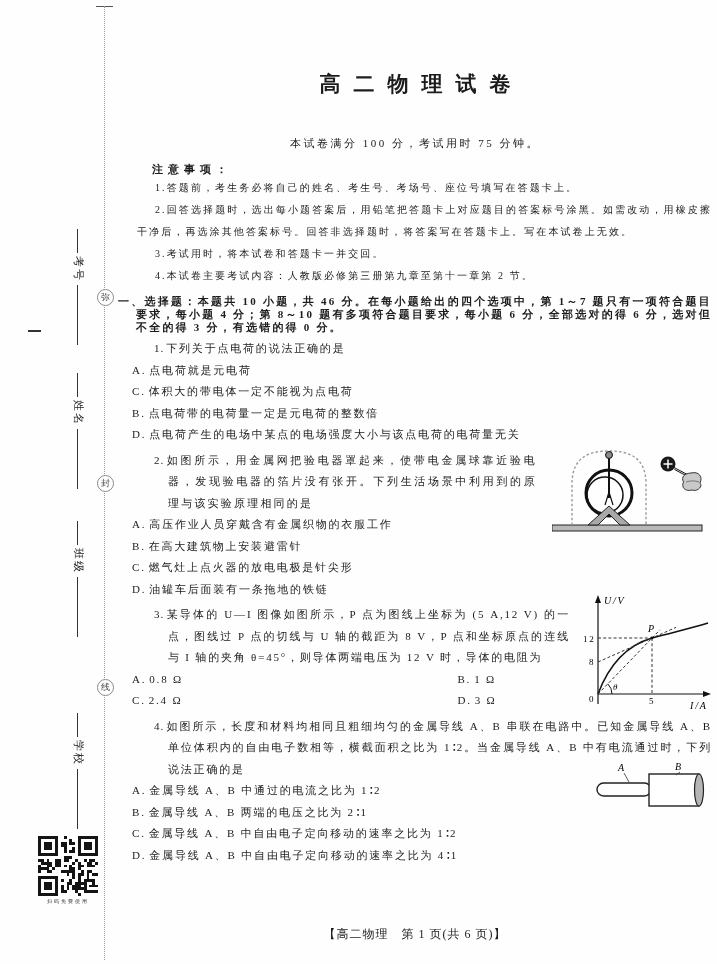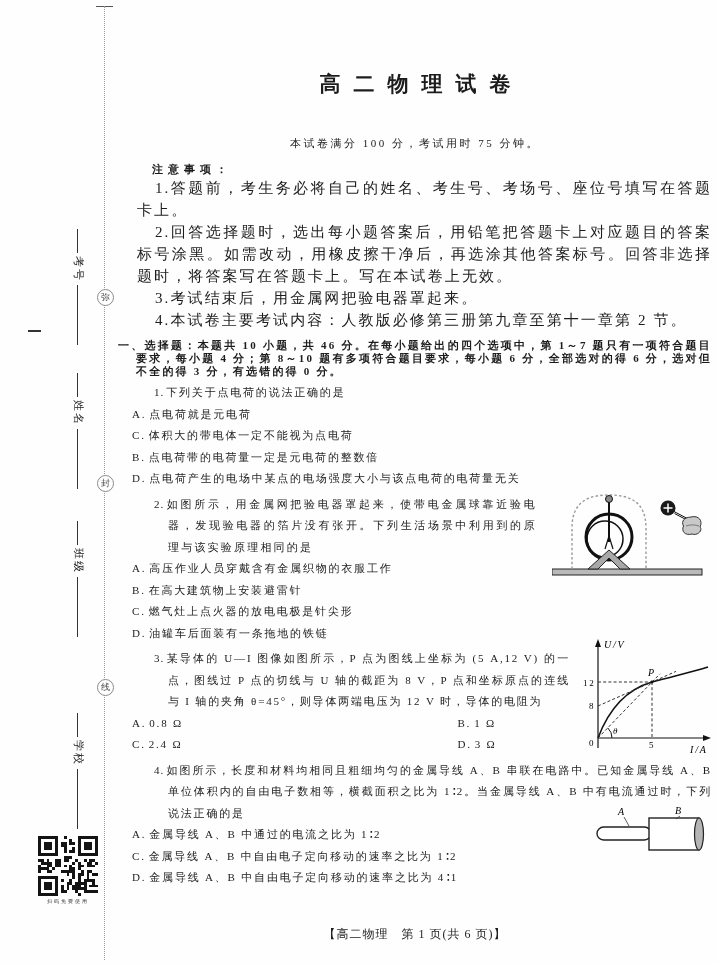--- a/index.html
+++ b/index.html
@@ -18,21 +18,21 @@
   
   .qr{position:absolute;left:38px;top:836px;width:60px;height:60px;}
   .qr svg{display:block;width:60px;height:60px;}
   .qr-caption{position:absolute;left:34px;top:898px;width:68px;text-align:center;font-size:5px;
               letter-spacing:2px;color:#333;}
   
   .main{position:absolute;left:118px;top:0;width:594px;}
   .title{margin-top:70px;text-align:center;font-size:21px;font-weight:bold;letter-spacing:13px;text-indent:13px;}
   .subtitle{margin-top:38px;text-align:center;font-size:11px;letter-spacing:2.5px;}
   .notice-head{margin-top:11px;margin-left:34px;font-size:11px;font-weight:bold;letter-spacing:5px;}
-  .notice{font-size:15px;line-height:22px;letter-spacing:2.1px;text-align:justify;}
+  .notice{font-size:10px;line-height:22px;letter-spacing:2.1px;text-align:justify;}
   .notice p{margin:0;padding-left:19px;text-indent:18px;}
   .section{margin-top:8px;font-size:11px;font-weight:bold;line-height:13px;letter-spacing:2.2px;
            text-align:justify;padding-left:18px;text-indent:-18px;}
   .q{position:relative;font-size:11px;line-height:21.5px;letter-spacing:1.8px;margin-top:4px;}
   .stem{padding-left:14px;text-indent:-14px;text-align:justify;margin-left:36px;}
   .qnum{letter-spacing:1px;margin-right:2px;}
   .opt{padding-left:14px;}
   .olabel{margin-right:3px;}
   .q2 .stem{margin-right:175px;letter-spacing:2.2px;}
   .q3 .stem{margin-right:142px;}
@@ -206,21 +206,21 @@
 
   <div class="main">
 
     <div class="title">高二物理试卷</div>
     <div class="subtitle">本试卷满分 100 分，考试用时 75 分钟。</div>
 
     <div class="notice-head">注意事项：</div>
     <div class="notice">
       <p><span>1.</span><span>答题前，考生务必将自己的姓名、考生号、考场号、座位号填写在答题卡上。</span></p>
       <p><span>2.</span><span>回答选择题时，选出每小题答案后，用铅笔把答题卡上对应题目的答案标号涂黑。如需改动，用橡皮擦干净后，再选涂其他答案标号。回答非选择题时，将答案写在答题卡上。写在本试卷上无效。</span></p>
-      <p><span>3.</span><span>考试结束后，用金属网把验电器罩起来。</span></p>
+      <p><span>3.</span><span>考试用时，将本试卷和答题卡一并交回。</span></p>
       <p><span>4.</span><span>本试卷主要考试内容：人教版必修第三册第九章至第十一章第 2 节。</span></p>
     </div>
 
     <div class="section">一、选择题：本题共 10 小题，共 46 分。在每小题给出的四个选项中，第 1～7 题只有一项符合题目要求，每小题 4 分；第 8～10 题有多项符合题目要求，每小题 6 分，全部选对的得 6 分，选对但不全的得 3 分，有选错的得 0 分。</div>
 
     <div class="q">
       <div class="stem"><span class="qnum">1.</span><span>下列关于点电荷的说法正确的是</span></div>
       <div class="opt"><span class="olabel">A.</span><span>点电荷就是元电荷</span></div>
       <div class="opt"><span class="olabel">C.</span><span>体积大的带电体一定不能视为点电荷</span></div>
       <div class="opt"><span class="olabel">B.</span><span>点电荷带的电荷量一定是元电荷的整数倍</span></div>
@@ -291,20 +291,21 @@
           <rect x="58" y="12" width="50" height="32" fill="#fff" stroke="#222" stroke-width="1.4"></rect>
           <ellipse cx="108" cy="28" rx="4.5" ry="16" fill="#b5b5b5" stroke="#222" stroke-width="1.2"></ellipse>
           <text x="27" y="9" font-size="10" font-style="italic">A</text>
           <line x1="33" y1="11" x2="38" y2="20" stroke="#333" stroke-width="0.8"></line>
           <text x="84" y="8" font-size="10" font-style="italic">B</text>
           <line x1="89" y1="10" x2="85" y2="13" stroke="#333" stroke-width="0.8"></line>
         </svg>
       </div>
       <div class="stem"><span class="qnum">4.</span><span>如图所示，长度和材料均相同且粗细均匀的金属导线 A、B 串联在电路中。已知金属导线 A、B 单位体积内的自由电子数相等，横截面积之比为 1∶2。当金属导线 A、B 中有电流通过时，下列说法正确的是</span></div>
       <div class="opt"><span class="olabel">A.</span><span>金属导线 A、B 中通过的电流之比为 1∶2</span></div>
+      <div class="opt"><span class="olabel">B.</span><span>金属导线 A、B 两端的电压之比为 2∶1</span></div>
       <div class="opt"><span class="olabel">C.</span><span>金属导线 A、B 中自由电子定向移动的速率之比为 1∶2</span></div>
       <div class="opt"><span class="olabel">D.</span><span>金属导线 A、B 中自由电子定向移动的速率之比为 4∶1</span></div>
     </div>
 
   </div>
 
   <div class="footer">【高二物理　第 1 页(共 6 页)】</div>
 
 </div>
 

